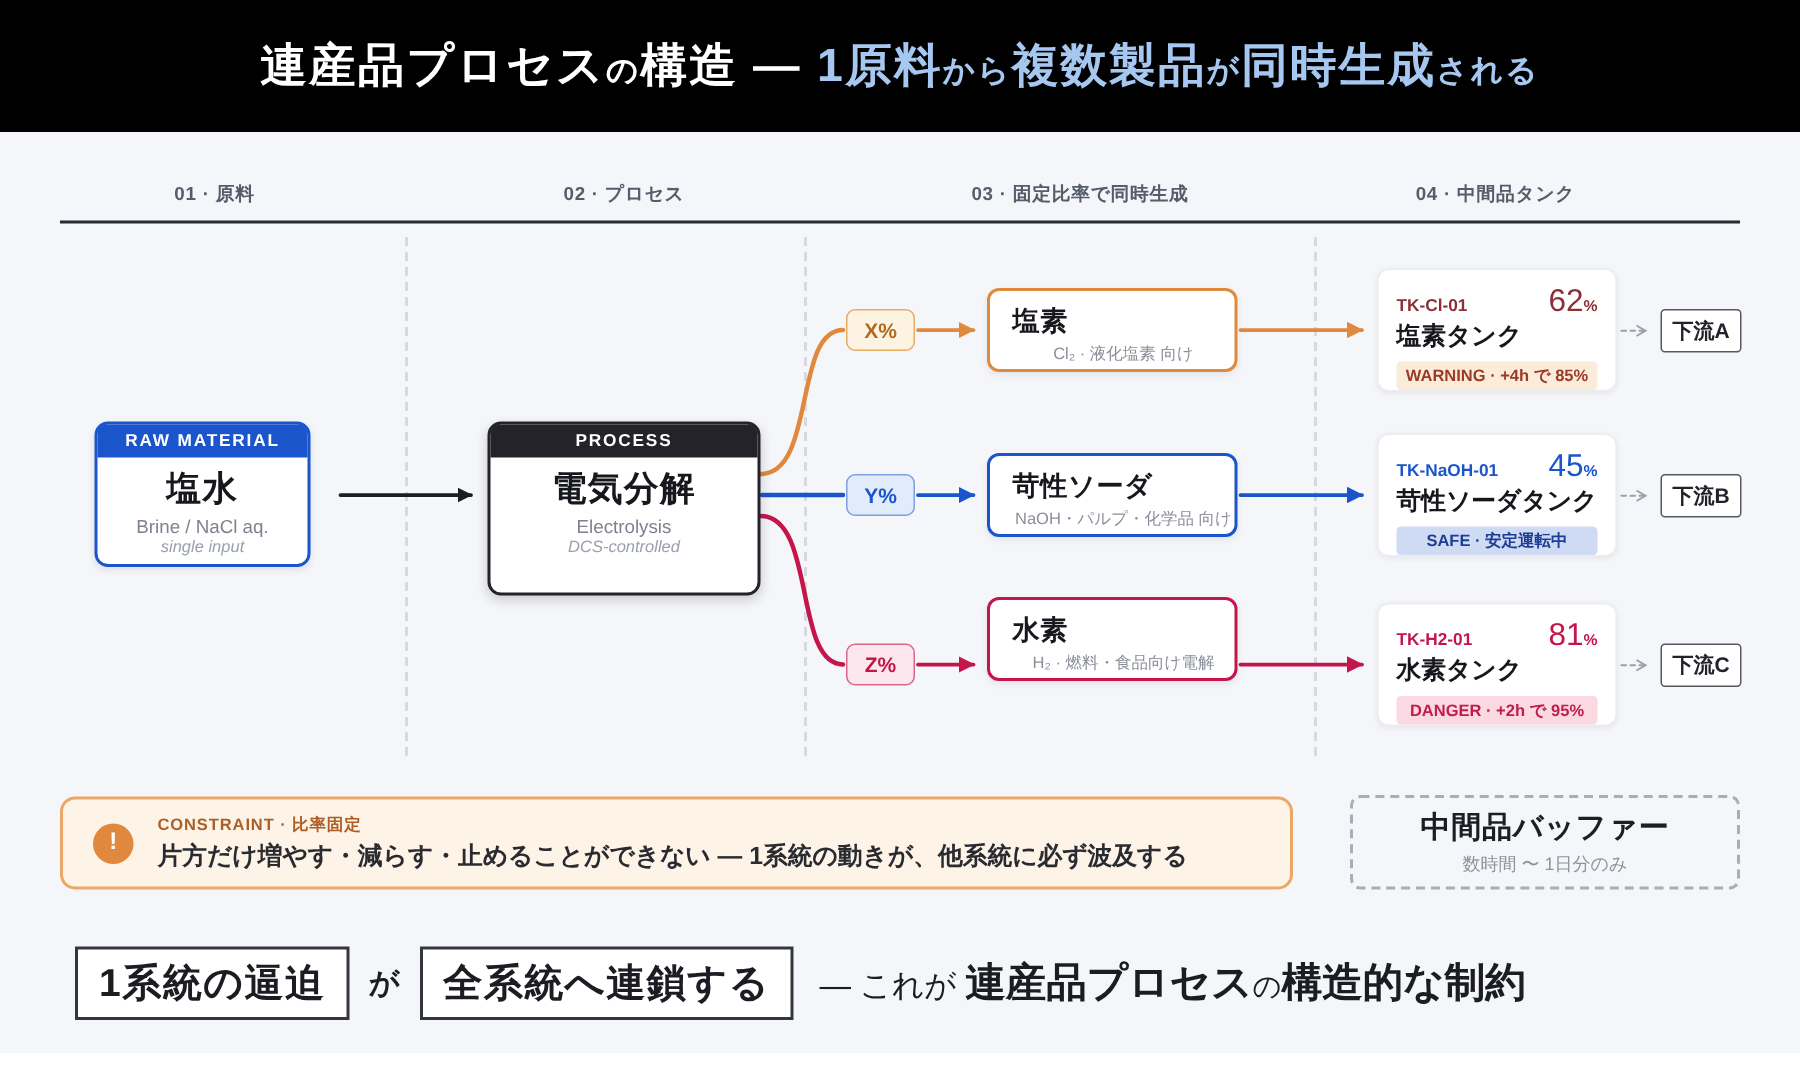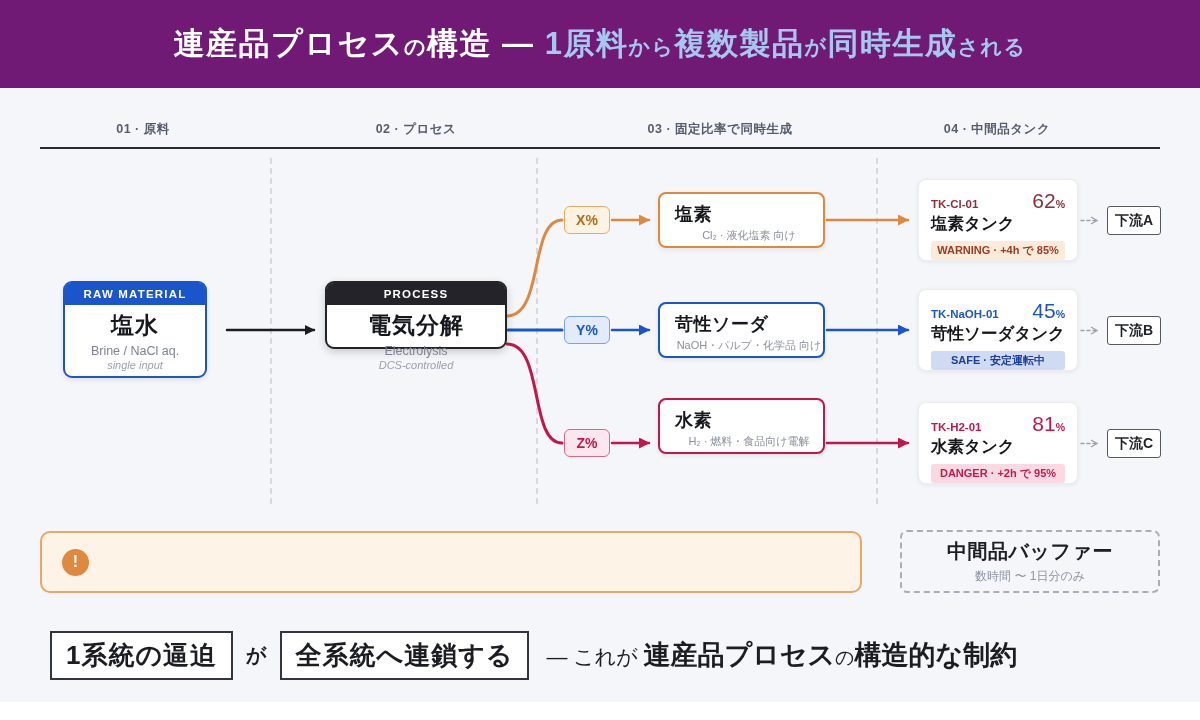--- a/index.html
+++ b/index.html
@@ -7,21 +7,21 @@
     width:1200px;height:720px;position:relative;overflow:hidden;
     background:#ffffff;
     font-family:"Liberation Sans","DejaVu Sans",sans-serif;
     -webkit-font-smoothing:antialiased;
   }
   .canvas{position:absolute;left:0;top:88px;width:1200px;height:614px;background:#f5f6f9;}
 
   
   .header{
     position:absolute;left:0;top:0;width:1200px;height:88px;
-    background:#701a75;display:flex;align-items:center;justify-content:center;
+    background:#000000;display:flex;align-items:center;justify-content:center;
     z-index:5;
   }
   .header .sg{color:#ffffff;font-weight:800;font-size:31px;letter-spacing:1.5px;}
   .header .sg.sm{font-size:21px;font-weight:700;}
   .header .sg.c-b{color:var(--header_blue,#a6c8f0);}
 
   
   .col-label{
     position:absolute;top:121px;transform:translateX(-50%);
     font-size:12.5px;font-weight:700;color:#565c6b;letter-spacing:.5px;z-index:2;white-space:nowrap;
@@ -41,21 +41,21 @@
   .w-b2{stroke:var(--blue,#1a55cc);stroke-width:2.5;}
   .w-r2{stroke:var(--crimson,#c4164b);stroke-width:2.5;}
   .w-dash{stroke:#9ba0aa;stroke-width:1.4;stroke-dasharray:3 3;}
   .mf-ink{fill:var(--ink,#1c1d23);} .mf-o{fill:var(--orange,#e0893e);}
   .mf-b{fill:var(--blue,#1a55cc);} .mf-r{fill:var(--crimson,#c4164b);}
   .ms-gray{fill:none;stroke:#9ba0aa;stroke-width:1.3;}
 
   
   .node{position:absolute;background:#fff;border-radius:9px;box-sizing:border-box;z-index:2;}
   .src{left:63px;top:281px;width:144px;height:97px;border:2px solid var(--blue,#1a55cc);box-shadow:0 2px 5px rgba(25,28,45,.10);}
-  .proc{left:325px;top:281px;width:182px;height:68px;border:2px solid #232329;box-shadow:0 3px 8px rgba(25,28,45,.20);}
+  .proc{left:325px;top:281px;width:182px;height:116px;border:2px solid #232329;box-shadow:0 3px 8px rgba(25,28,45,.20);}
   .node .tag{height:22px;border-radius:6px 6px 0 0;display:flex;align-items:center;justify-content:center;
     color:#fff;font-size:11.5px;font-weight:700;letter-spacing:1.2px;}
   .src .tag{background:var(--blue,#1a55cc);}
   .proc .tag{background:#232329;}
   .node .ttl{text-align:center;font-size:23px;font-weight:800;color:#17181d;margin-top:5px;letter-spacing:1px;}
   .node .sub{text-align:center;font-size:12.5px;color:#7d828e;margin-top:3px;}
   .node .note{text-align:center;font-size:11px;font-style:italic;color:#9aa0ac;margin-top:1px;}
 
   
   .chip{position:absolute;width:46px;height:28px;border-radius:6px;box-sizing:border-box;z-index:3;
@@ -228,20 +228,24 @@
   <div class="tname">水素タンク</div>
   <div class="tbadge">DANGER · +2h で 95%</div>
 </div>
 
 <div class="ds d1">下流A</div>
 <div class="ds d2">下流B</div>
 <div class="ds d3">下流C</div>
 
 <div class="constraint">
   <div class="c-icon">!</div>
+  <div>
+    <div class="c-label">CONSTRAINT · 比率固定</div>
+    <div class="c-text">片方だけ増やす・減らす・止めることができない ― 1系統の動きが、他系統に必ず波及する</div>
+  </div>
 </div>
 
 <div class="buffer">
   <div class="buf-ttl">中間品バッファー</div>
   <div class="buf-sub">数時間 〜 1日分のみ</div>
 </div>
 
 <div class="footer">
   <span class="f-box">1系統の逼迫</span>
   <span class="f-particle">が</span>

